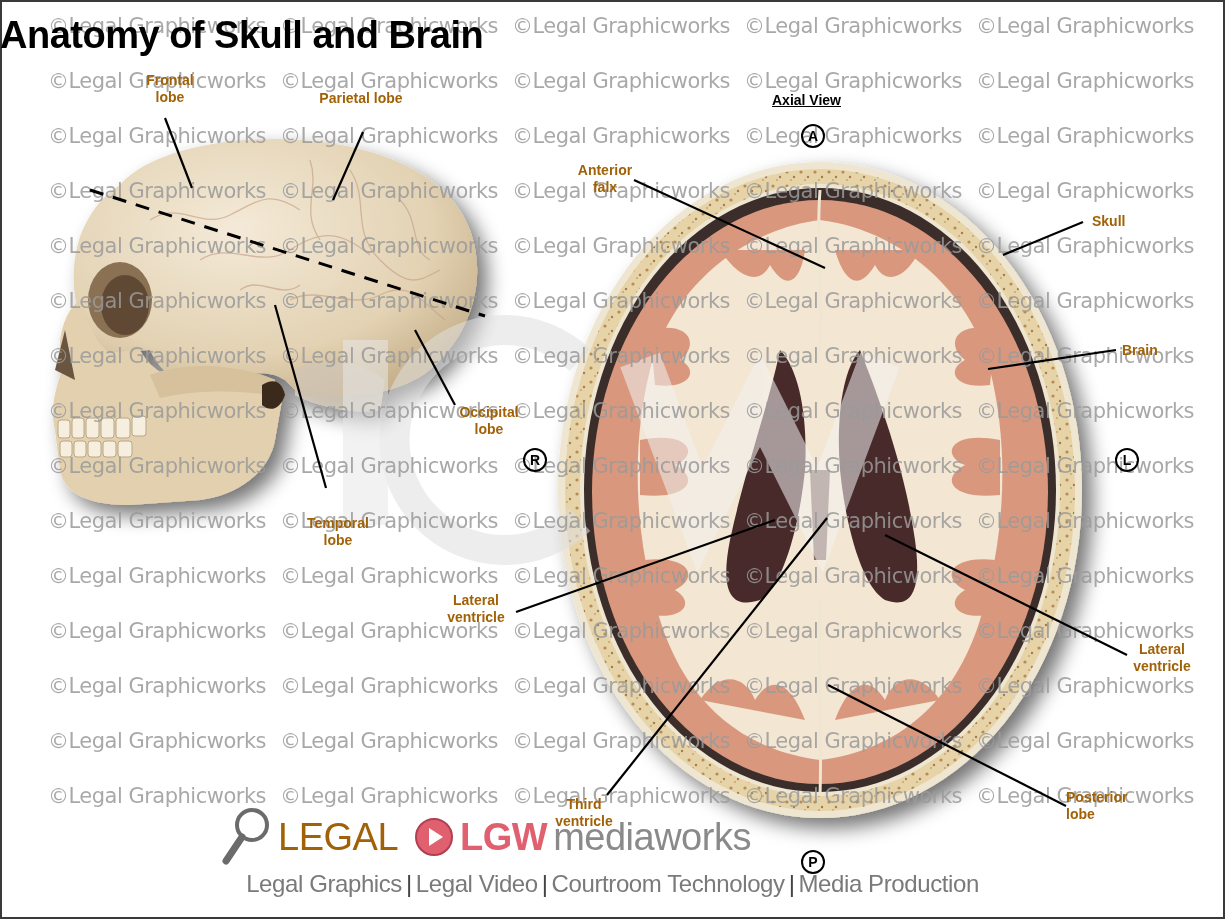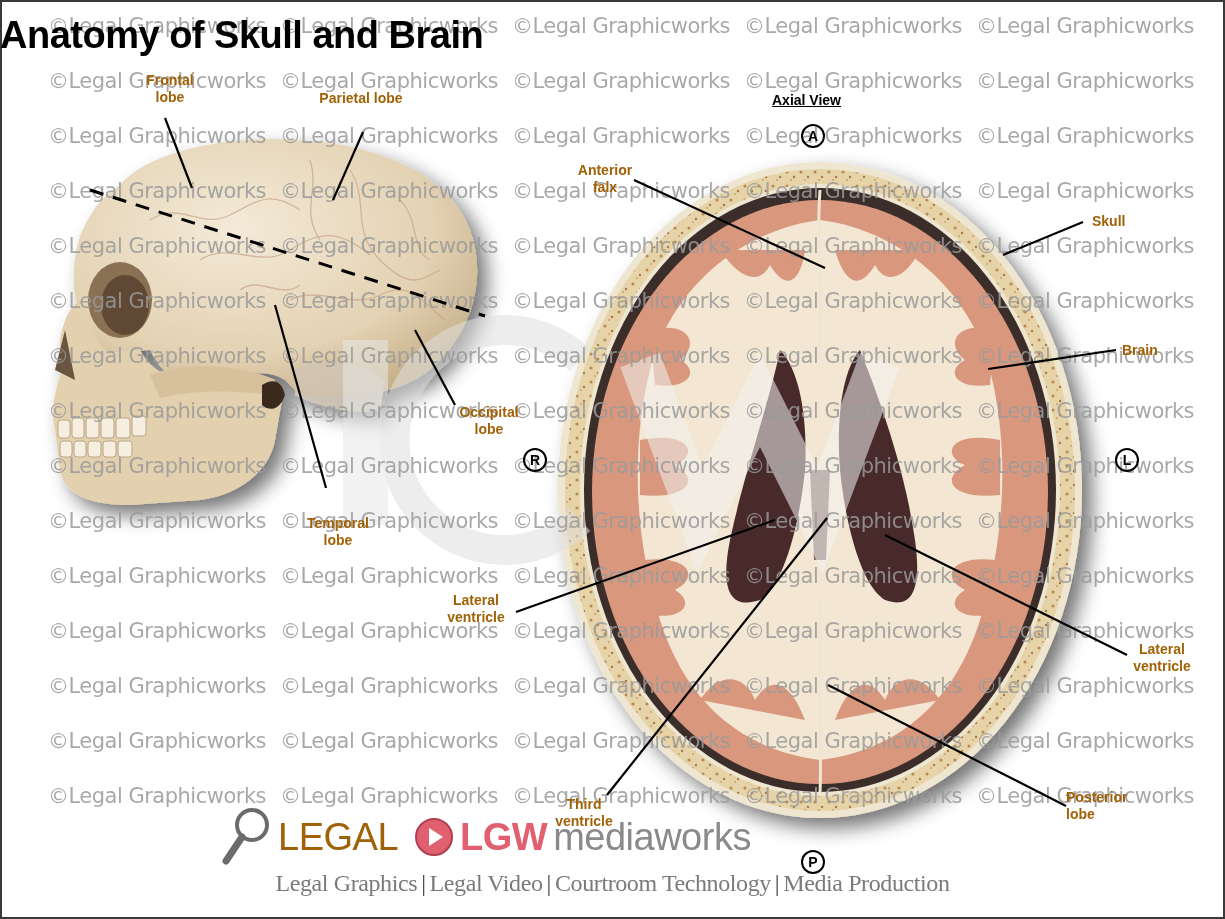--- a/index.html
+++ b/index.html
@@ -22,21 +22,21 @@
   .orient { position:absolute; z-index:3; width:20px; height:20px; border:2px solid #000;
             border-radius:50%; font-size:14px; font-weight:bold; text-align:center; line-height:20px;
             background:transparent; }
   .footer-brand { position:absolute; left:220px; top:812px; z-index:3; height:50px;
                   display:flex; align-items:center; gap:6px; }
   .brand-legal { font-size:38px; color:#a16207; font-weight:normal; letter-spacing:-0.5px; }
   .brand-gw { font-size:38px; color:#8a8a8a; letter-spacing:-0.5px; }
   .brand-lgw { font-size:38px; color:#e06070; font-weight:bold; letter-spacing:-0.5px; }
   .brand-mw { font-size:38px; color:#8a8a8a; letter-spacing:-0.5px; }
   .tagline { position:absolute; left:0; width:1225px; text-align:center; top:870px; z-index:3;
-             font-size:24px; color:#7a7a7a; letter-spacing:-0.4px;font-family:Liberation Serif, serif; }
+             font-size:24px; color:#7a7a7a; letter-spacing:-0.4px; }
   .tagline .sep { color:#444; margin:0 4px; }
 </style>
 </head>
 <body>
 
 <div class="frame"></div>
 
 <svg class="art" width="1225" height="919" viewBox="0 0 1225 919">
   <defs>
     <radialGradient id="skullGrad" cx="40%" cy="35%" r="70%">

